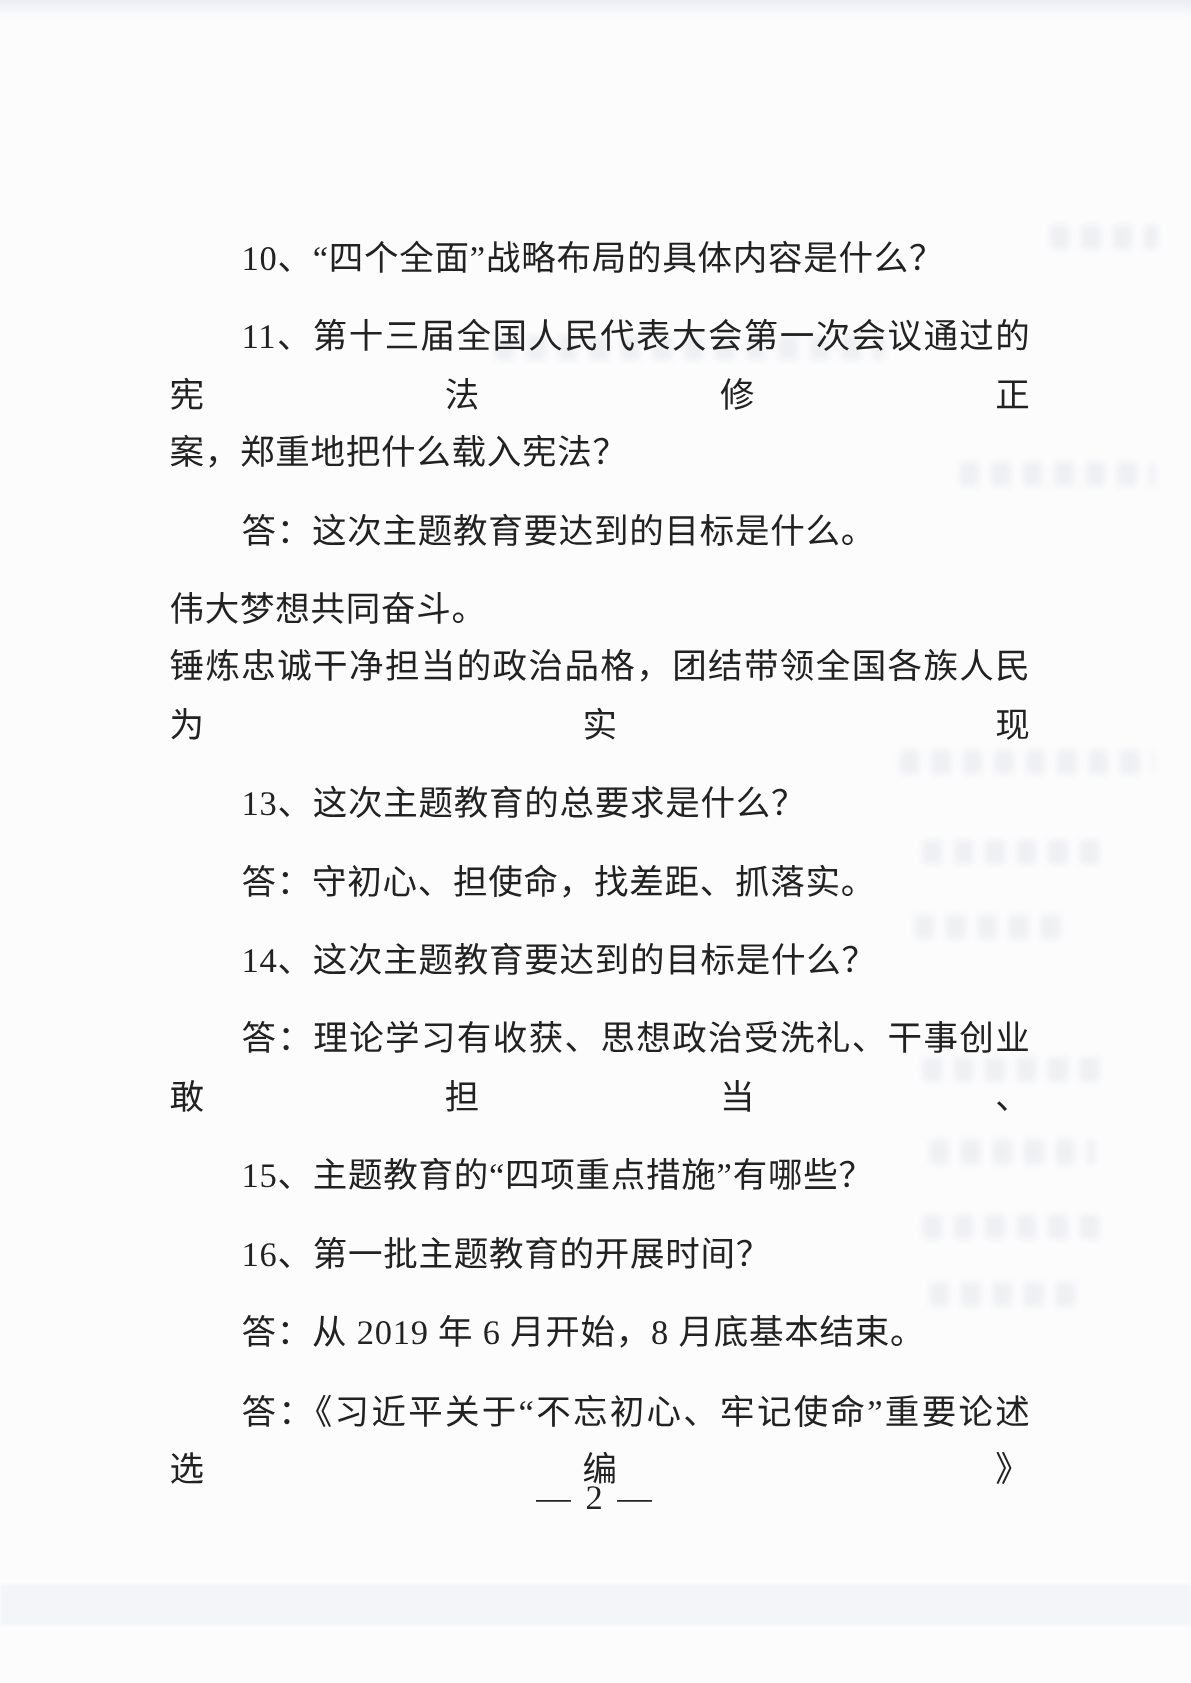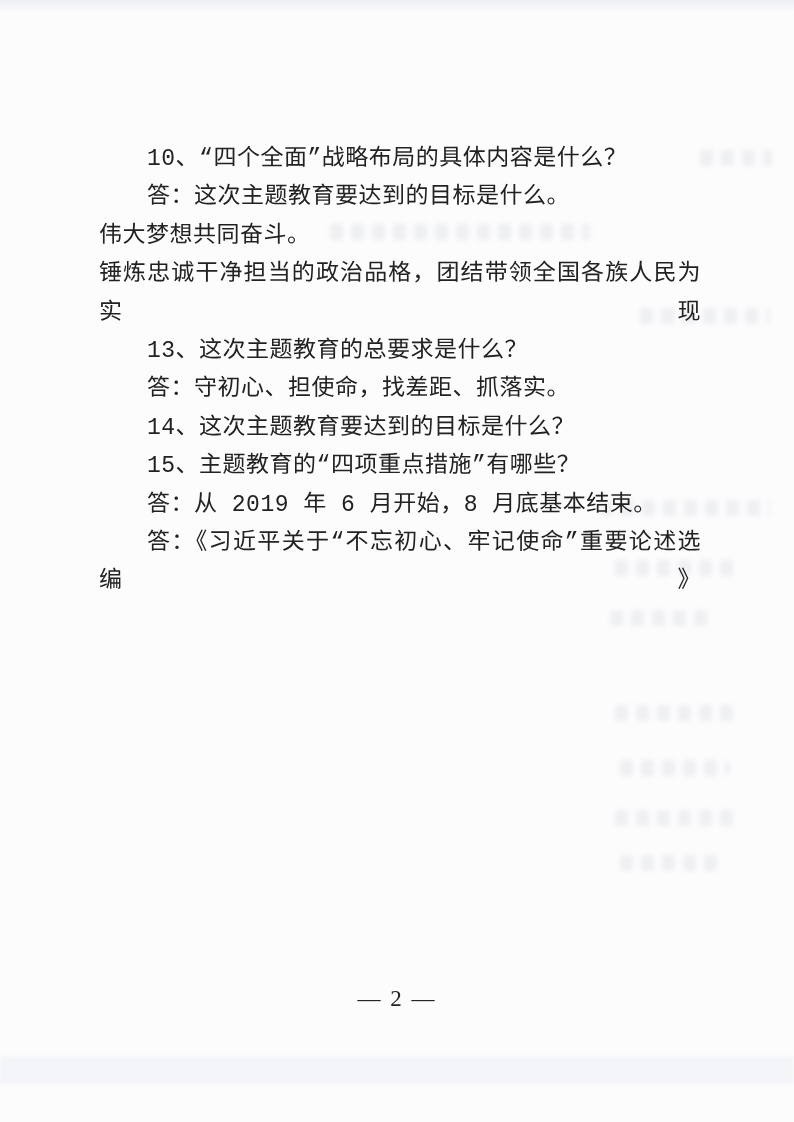--- a/index.html
+++ b/index.html
@@ -45,23 +45,22 @@
     position: absolute;
     left: 99px;
     top: 140px;
     width: 602px;
     font-size: 23px;
     line-height: 38.4px;
     letter-spacing: 0.5px;
     text-align: left;
   }
   .content p {
-    margin: 0;
+    margin: 14px;
     padding: 0;
-    font-family: Liberation Mono, monospace;
   }
   .line {
     display: block;
     white-space: nowrap;
   }
   .line.wrap { white-space: normal; }
   .line.first { text-indent: 48px; }
   .line.just {
     white-space: normal;
     text-align: justify;
@@ -99,45 +98,53 @@
 
   <div class="content">
 
     <p>
       <span class="line first wrap">10、“四个全面”战略布局的具体内容是什么？</span>
     </p>
     <p>
     </p>
 
     <p>
+      <span class="line first just">11、第十三届全国人民代表大会第一次会议通过的宪法修正</span>
+      <span class="line">案，郑重地把什么载入宪法？</span>
+    </p>
+    <p>
       <span class="line first">答：这次主题教育要达到的目标是什么。</span>
     </p>
 
     <p>
       <span class="line">伟大梦想共同奋斗。</span>
       <span class="line just">锤炼忠诚干净担当的政治品格，团结带领全国各族人民为实现</span>
     </p>
 
     <p>
       <span class="line first">13、这次主题教育的总要求是什么？</span>
     </p>
     <p>
       <span class="line first">答：守初心、担使命，找差距、抓落实。</span>
     </p>
 
     <p>
       <span class="line first">14、这次主题教育要达到的目标是什么？</span>
     </p>
     <p>
+      <span class="line first just">答：理论学习有收获、思想政治受洗礼、干事创业敢担当、</span>
     </p>
 
     <p>
       <span class="line first">15、主题教育的“四项重点措施”有哪些？</span>
     </p>
 
+    <p>
+      <span class="line first">16、第一批主题教育的开展时间？</span>
+    </p>
     <p>
       <span class="line first">答：从 2019 年 6 月开始，8 月底基本结束。</span>
     </p>
 
     <p>
       <span class="line first just">答：《习近平关于“不忘初心、牢记使命”重要论述选编》</span>
 
     </p>
 
   </div>

